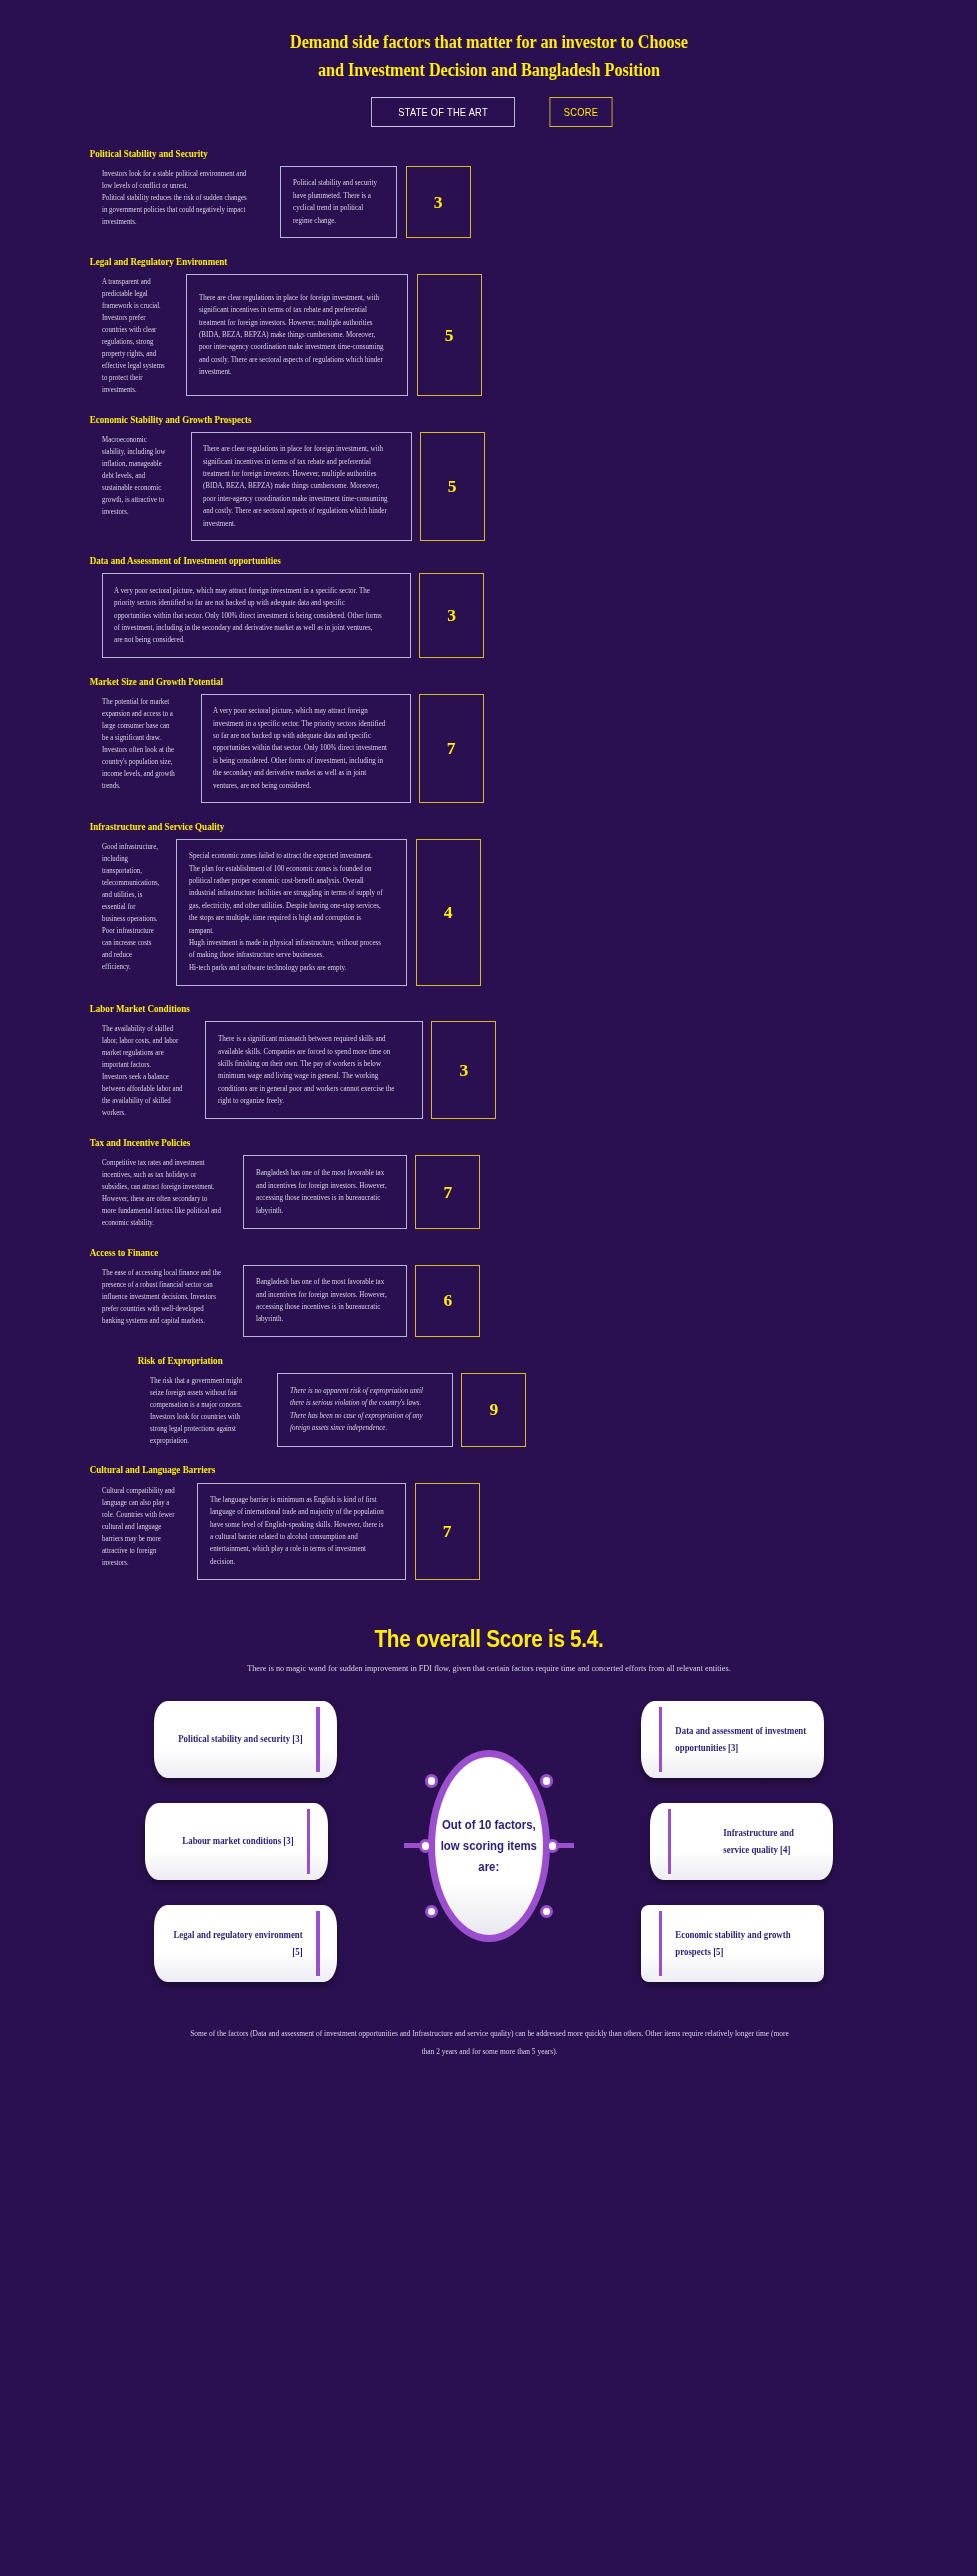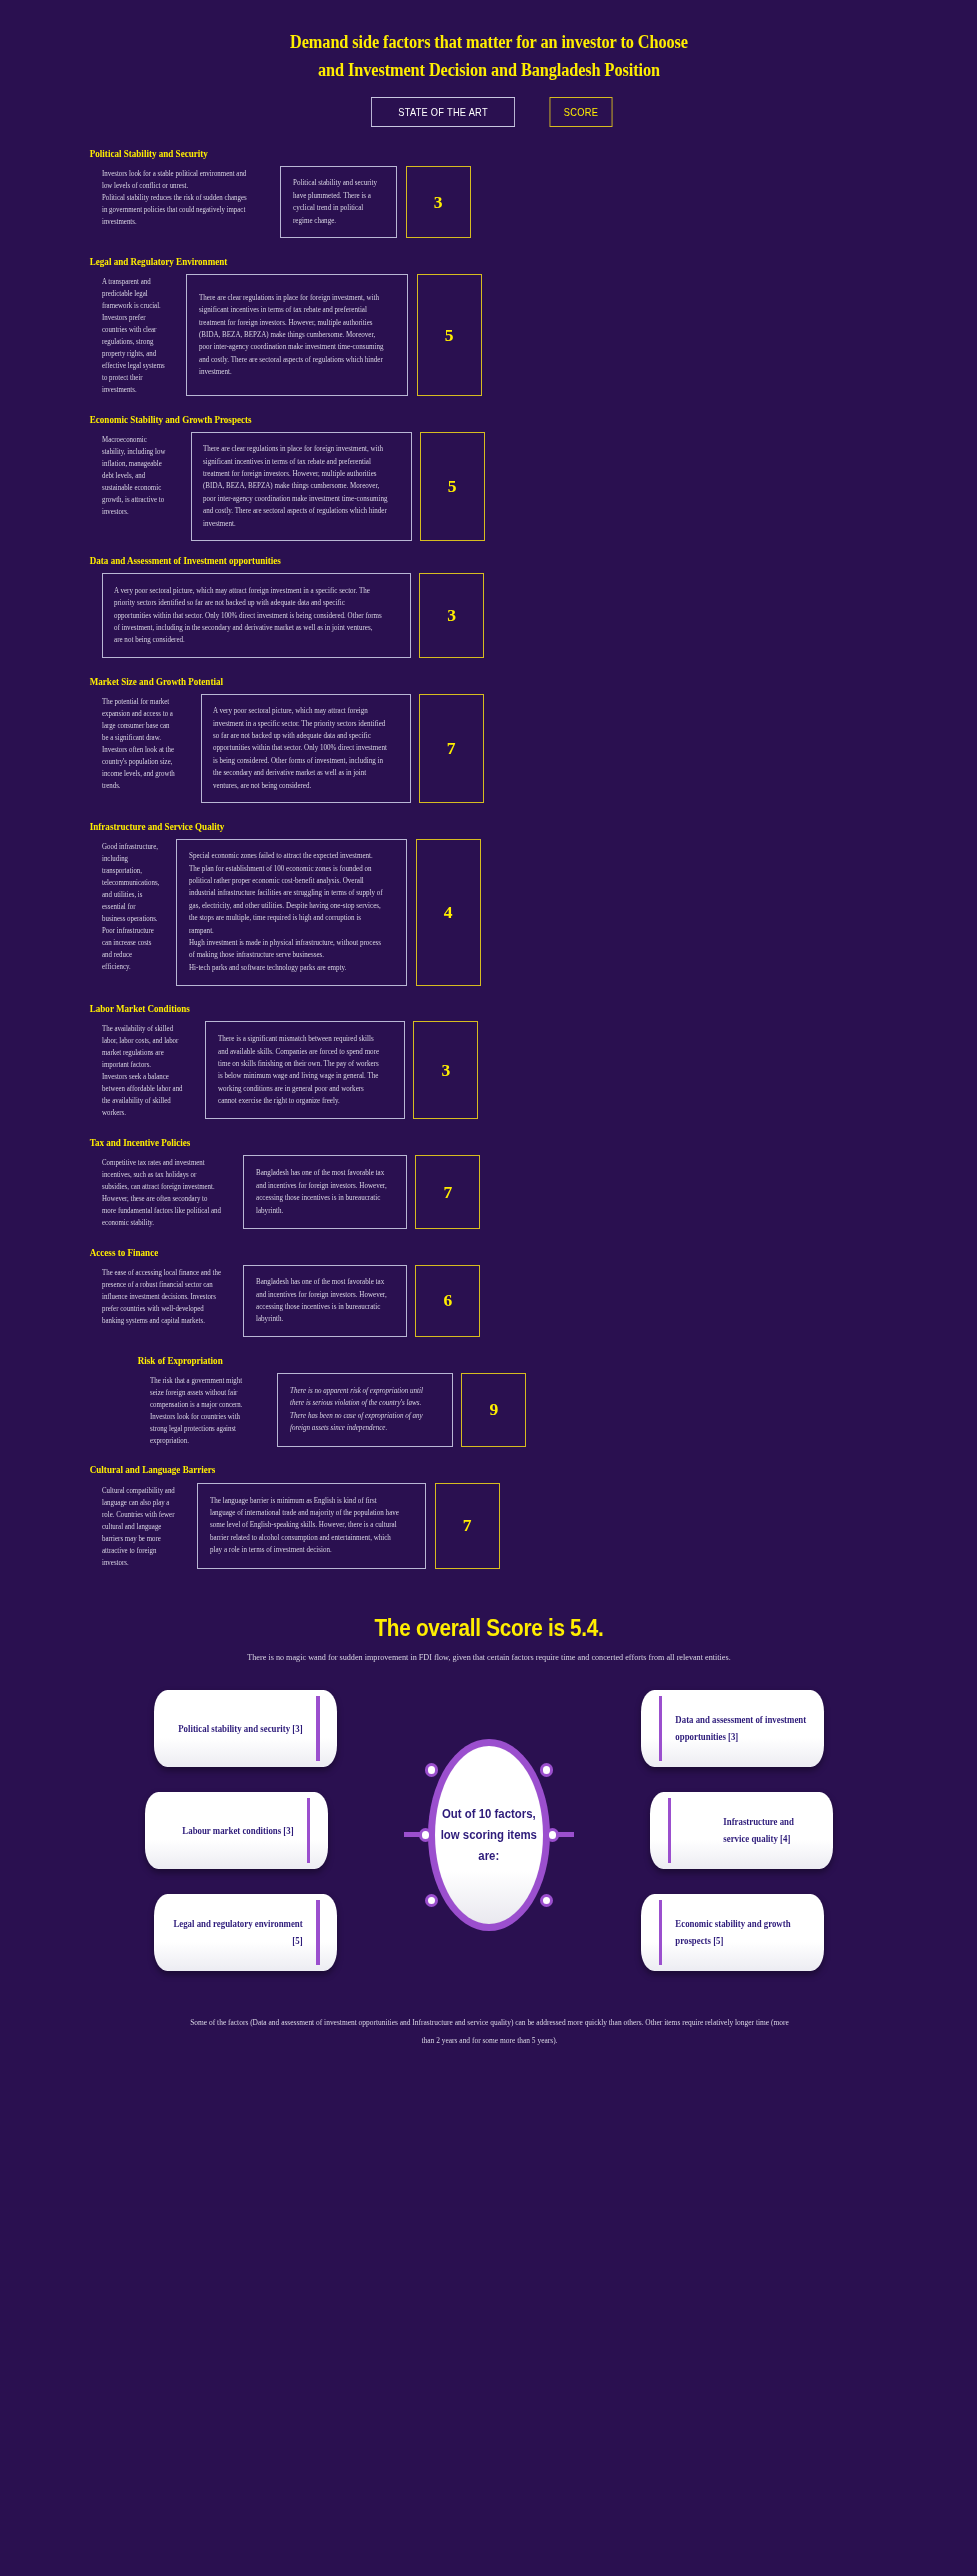--- a/index.html
+++ b/index.html
@@ -114,29 +114,29 @@
   .w-b .col-desc  { width: 72px; margin-right: 12.4px; }
   .w-b .col-state { width: 222px; }
   .w-c .col-desc  { width: 72px; margin-right: 16.5px; }
   .w-c .col-state { width: 221px; }
   .w-d .col-state { width: 309px; }
   .w-e .col-desc  { width: 82px; margin-right: 16.5px; }
   .w-e .col-state { width: 210px; }
   .w-f .col-desc  { width: 62px; margin-right: 12.4px; }
   .w-f .col-state { width: 231px; }
   .w-g .col-desc  { width: 93px; margin-right: 10.3px; }
-  .w-g .col-state { width: 200px; }
+  .w-g .col-state { width: 218px; }
   .w-h .col-desc  { width: 130px; margin-right: 11.3px; }
   .w-h .col-state { width: 164px; }
   .w-i .col-desc  { width: 130px; margin-right: 11.3px; }
   .w-i .col-state { width: 164px; }
   .w-j .col-desc  { width: 117px; margin-right: 10.3px; }
   .w-j .col-state { width: 176px; font-style: italic; }
   .w-k .col-desc  { width: 83px; margin-right: 12.4px; }
-  .w-k .col-state { width: 229px; }
+  .w-k .col-state { width: 209px; }
 
   
   .summary { margin-top: 46px; text-align: center; }
   .overall {
     color: #ffee00;
     font-family: "Liberation Sans", sans-serif;
     font-weight: bold;
     font-size: 23px;
     letter-spacing: -0.3px;
     transform: scaleX(0.9);
@@ -187,21 +187,21 @@
   .card.left  .bar  { right: 17.5px; }
   .card.left  .ctext{ text-align: right; padding-right: 28px; }
   .card.right .bar  { left: 17.5px; }
   .card.right .ctext{ text-align: left; padding-left: 28px; }
 
   .c-tl { left: 0px;    top: 0px; }
   .c-tr { right: 0px;   top: 0px; }
   .c-ml { left: -9.3px;  top: 102px; }
   .c-mr { right: -9.3px; top: 102px; padding-left: 41px; }
   .c-bl { left: 0px;    top: 204px; }
-  .c-br { right: 0px;   top: 204px; }
+  .c-br { right: 0px;   top: 204px; border-radius: 8px; }
 
   .hub {
     position: absolute;
     left: 50%;
     top: 49px;
     transform: translateX(-50%);
     width: 122px;
     height: 192px;
   }
   .hub .ring {

